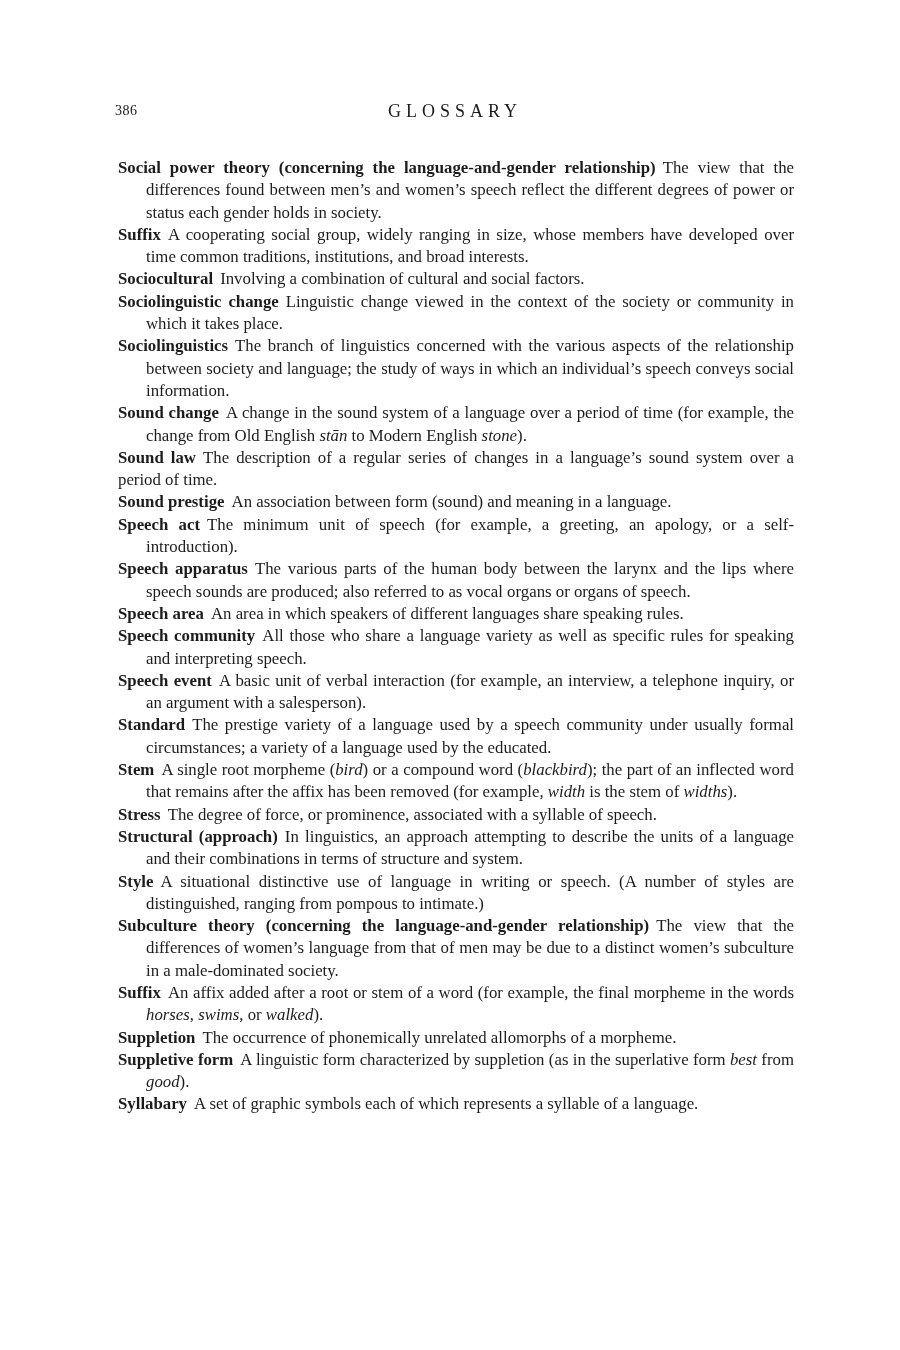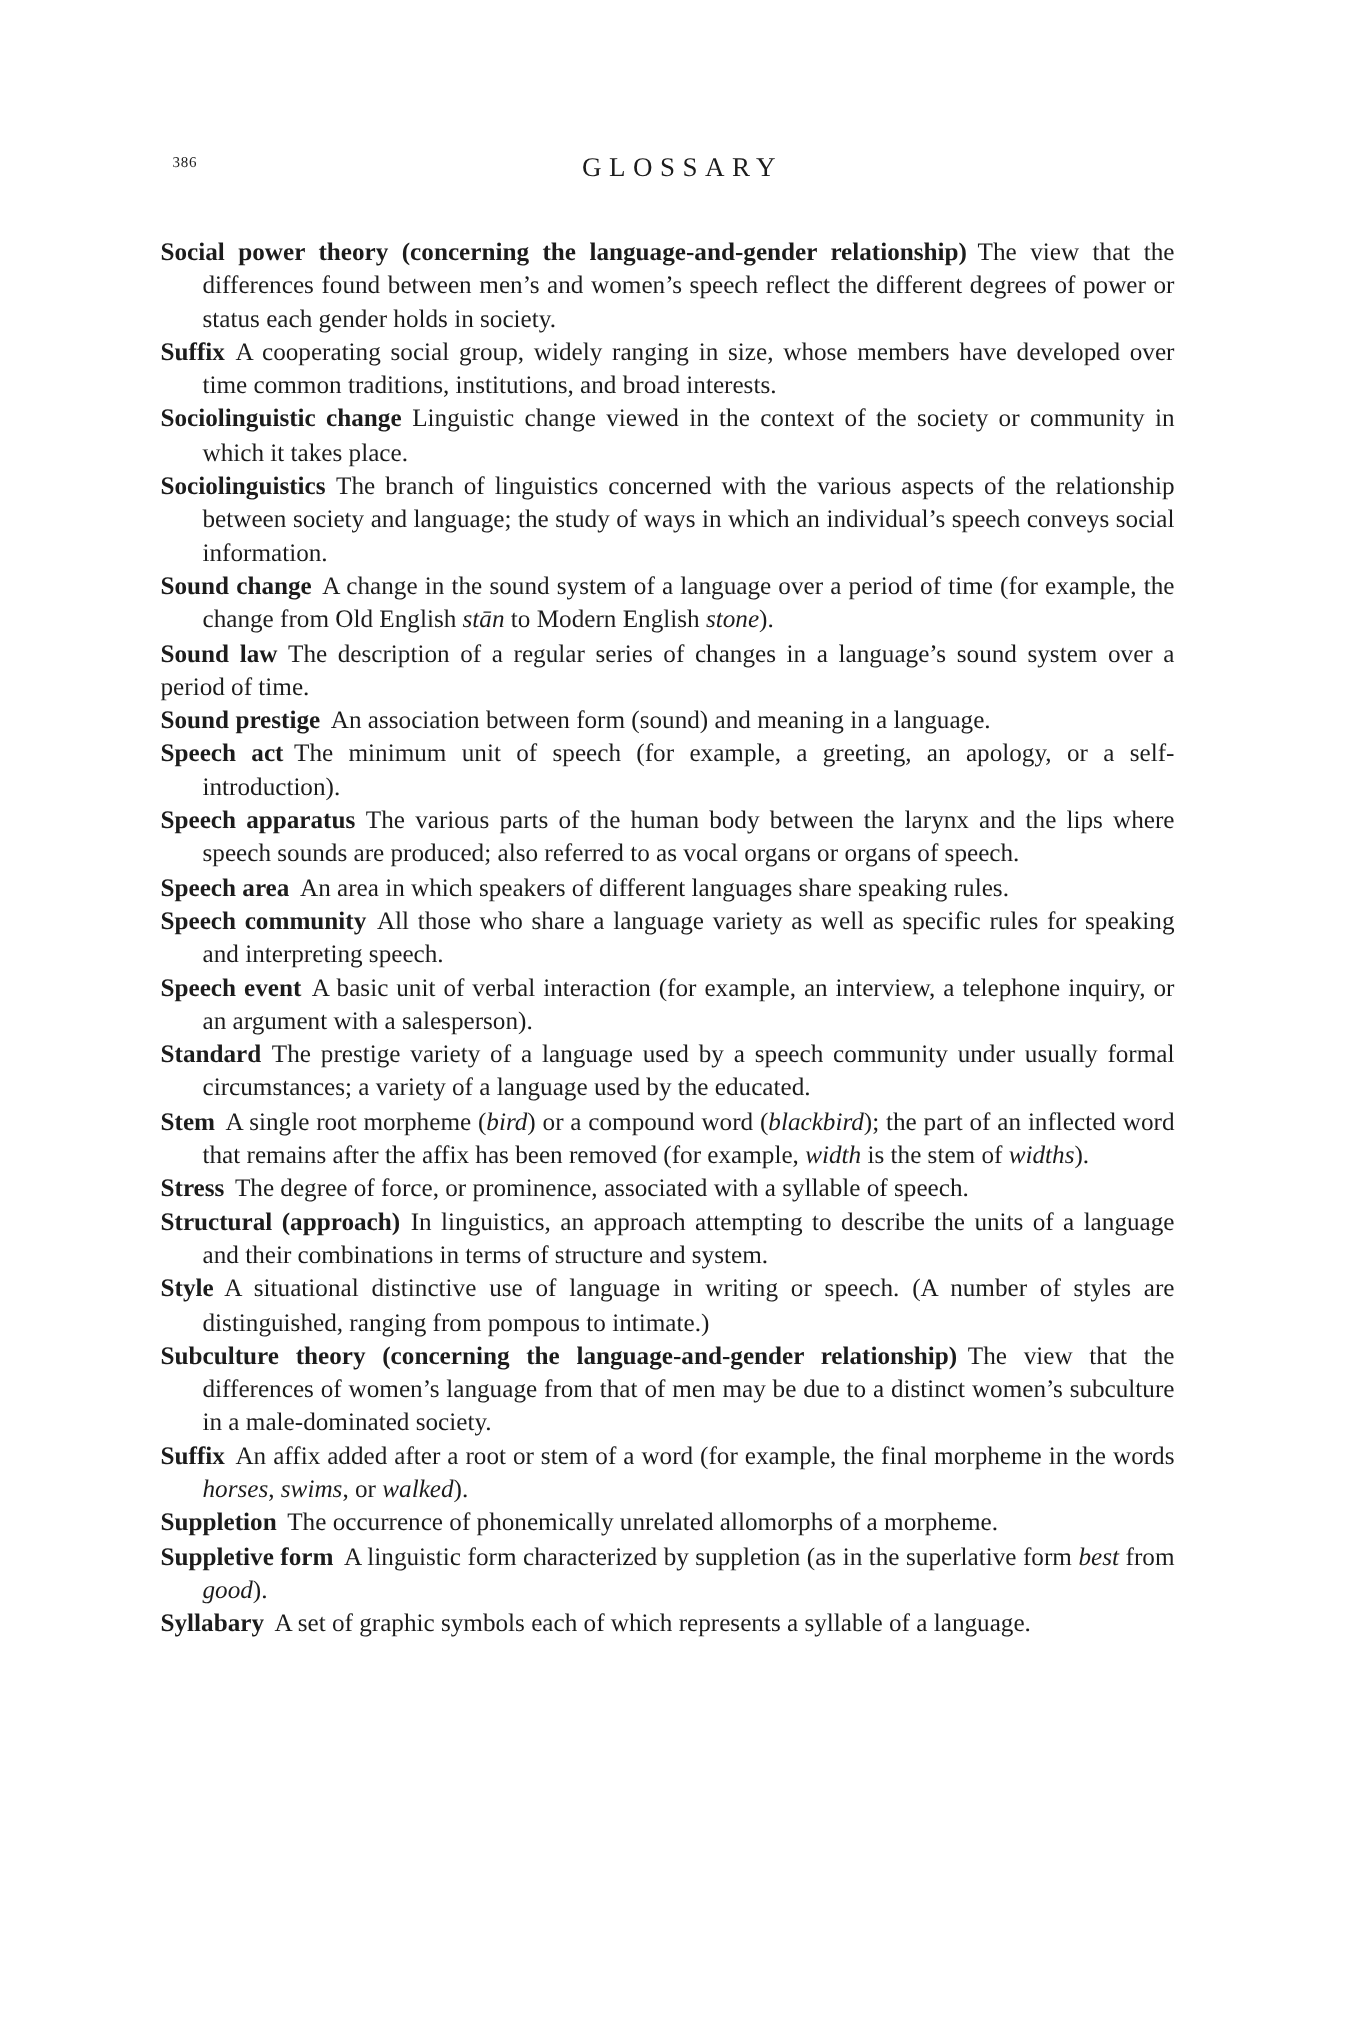--- a/index.html
+++ b/index.html
@@ -21,34 +21,34 @@
     position: absolute;
     top: 101px;
     left: 115px;
     right: 110px;
     height: 22px;
   }
   .page-number {
     position: absolute;
     left: 0;
     top: 2px;
-    font-size: 10px;
+    font-size: 14px;
     letter-spacing: 0.5px;
   }
   .running-head {
     text-align: center;
     font-size: 18px;
     letter-spacing: 5px;
     padding-left: 5px; 
     text-transform: uppercase;
   }
   .content {
     position: absolute;
     top: 157px;
-    left: 107px;
+    left: 118px;
     width: 676px;
   }
   .entry {
     margin: 0;
     font-size: 16.8px;
     line-height: 22.3px;
     text-align: justify;
     padding-left: 28px;
     text-indent: -28px;
   }
@@ -71,20 +71,21 @@
     <span class="page-number">386</span>
     <div class="running-head">GLOSSARY</div>
   </header>
 
   <main class="content">
     <div id="glossary-list">
   <p class="entry"><span class="term">Social power theory (concerning the language-and-gender relationship)</span><span class="definition"><span>The view that the differences found between men’s and women’s speech reflect the different degrees of power or status each gender holds in society.</span></span></p>
 
   <p class="entry"><span class="term">Suffix</span><span class="definition"><span>A cooperating social group, widely ranging in size, whose members have developed over time common traditions, institutions, and broad interests.</span></span></p>
 
+  <p class="entry"><span class="term">Sociocultural</span><span class="definition"><span>Involving a combination of cultural and social factors.</span></span></p>
 
   <p class="entry"><span class="term">Sociolinguistic change</span><span class="definition"><span>Linguistic change viewed in the context of the society or community in which it takes place.</span></span></p>
 
   <p class="entry"><span class="term">Sociolinguistics</span><span class="definition"><span>The branch of linguistics concerned with the various aspects of the relationship between society and language; the study of ways in which an individual’s speech conveys social information.</span></span></p>
 
   <p class="entry"><span class="term">Sound change</span><span class="definition"><span>A change in the sound system of a language over a period of time (for example, the change from Old English </span><i>stān</i><span> to Modern English </span><i>stone</i><span>).</span></span></p>
 
   <p class="entry flush"><span class="term">Sound law</span><span class="definition"><span>The description of a regular series of changes in a language’s sound system over a period of time.</span></span></p>
 
   <p class="entry"><span class="term">Sound prestige</span><span class="definition"><span>An association between form (sound) and meaning in a language.</span></span></p>

